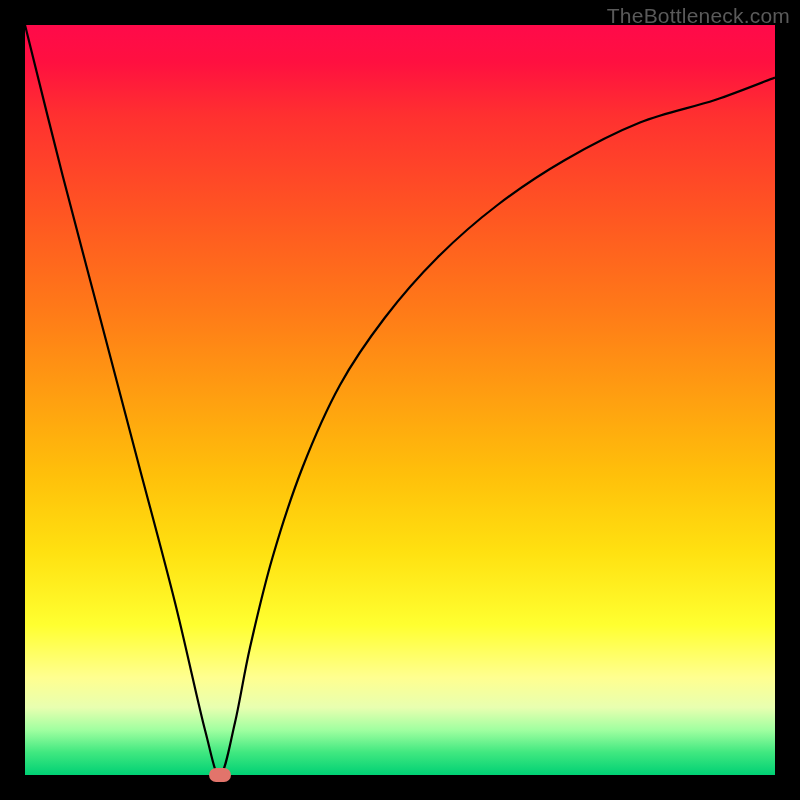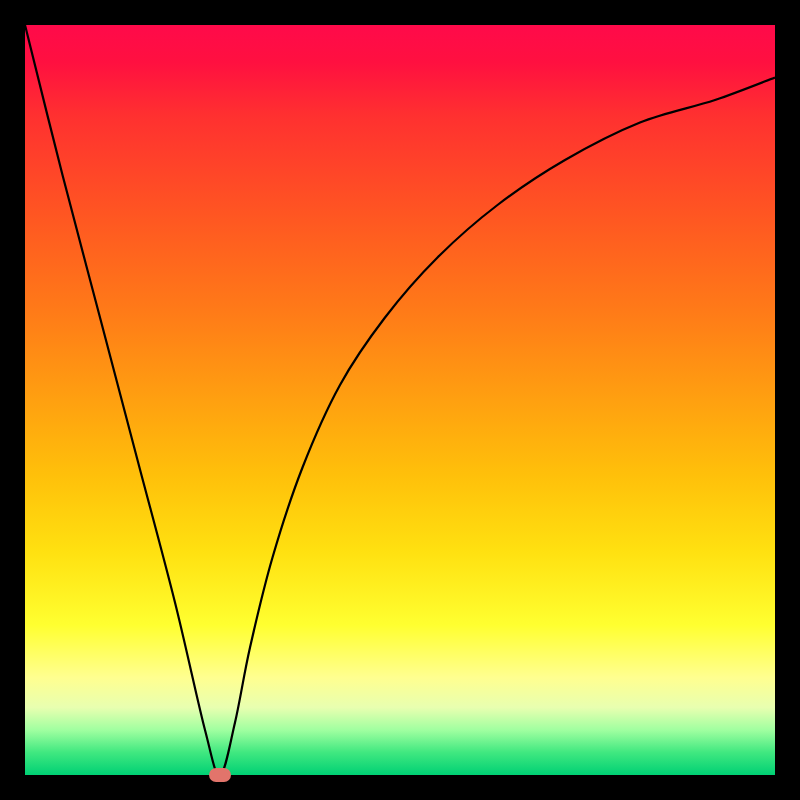--- a/index.html
+++ b/index.html
@@ -67,13 +67,14 @@
 </head>
 <body>
 
 <div class="chart-container">
   <div class="plot-area">
     <svg class="curve" viewBox="0 0 750 750" preserveAspectRatio="none">
       <path fill="none" stroke="#000" stroke-width="2.2" d="M 0,0 C 6.25,25 25,101.25 37.5,150 C 50,198.75 62.5,245 75,292.5 C 87.5,340 100,387.5 112.5,435 C 125,482.5 138.75,532.5 150,577.5 C 161.25,622.5 172.5,676.25 180,705 C 187.5,733.75 190,751.25 195,750 C 200,748.75 205.00000000000003,718.75 210.00000000000003,697.5 C 215.00000000000003,676.25 218.75,650 225,622.5 C 231.25,595 238.75,562.5 247.5,532.5 C 256.25,502.5 266.25,471.25 277.5,442.5 C 288.75,413.75 301.25,385 315,360 C 328.75,335 343.75,313.75 360,292.5 C 376.25,271.25 393.75000000000006,251.25 412.50000000000006,232.5 C 431.25000000000006,213.75 451.25,196.25 472.5,180 C 493.75,163.75 516.25,148.75 540,135 C 563.75,121.25 590,107.5 615,97.5 C 640,87.5 667.5,82.5 690,75 C 712.5,67.5 740,56.25 750,52.5"></path>
     </svg>
     <div class="marker" style="left: 195px; top: 750px;"></div>
   </div>
+  <div class="watermark">TheBottleneck.com</div>
 </div>
 
 </body></html>

